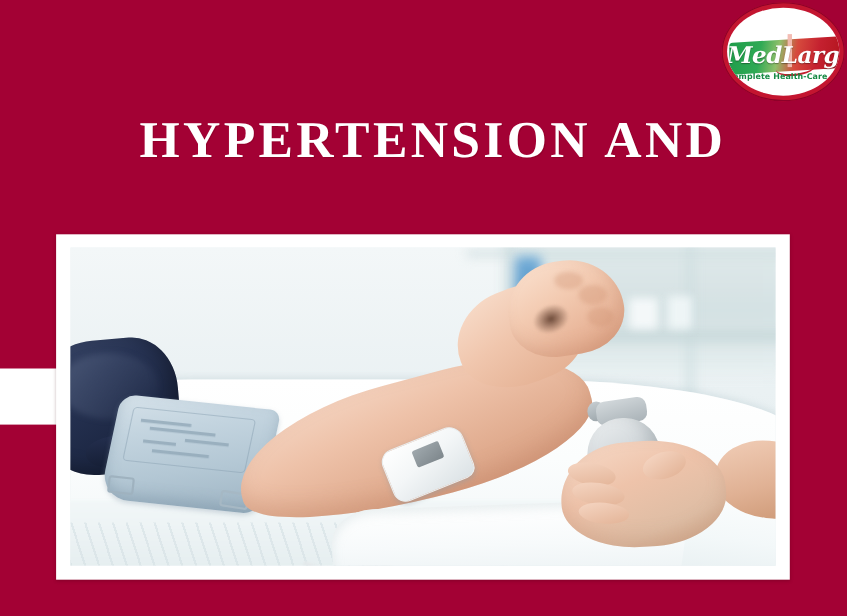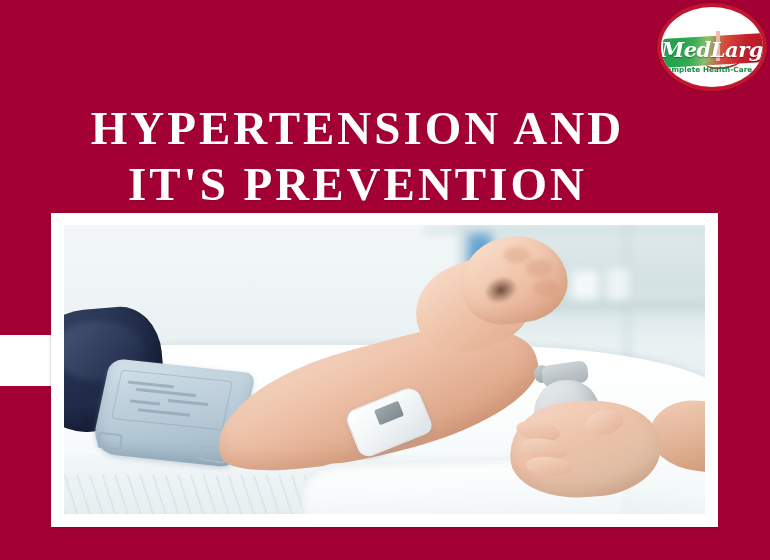--- a/index.html
+++ b/index.html
@@ -79,20 +79,21 @@
   .headline{
     position:absolute;left:0;top:100px;width:715px;
     text-align:center;
     color:#ffffff;
     font-family:"Liberation Serif","DejaVu Serif",serif;
     font-weight:bold;
     font-size:47px;
     line-height:56px;
     letter-spacing:1.5px;
     text-shadow:1px 1px 0 rgba(120,0,28,.35);
+    padding-left:36px;
   }
   .headline .ln{display:block;white-space:nowrap;}
   .headline .ln1{letter-spacing:3px;}
   .headline .ln2{letter-spacing:3px;}
 
   
   .photo-frame{
     position:absolute;left:51px;top:213px;width:667px;height:314px;
     background:#ffffff;
     box-shadow:0 1px 3px rgba(60,0,15,.28);
@@ -349,21 +350,20 @@
       <div class="logo-cross-v"></div>
       <div class="logo-cross-h"></div>
       <div class="logo-swoosh"></div>
       <div class="logo-word">MedLarge</div>
       <div class="logo-tag">Complete Health-Care Guideline</div>
     </div>
   </div>
 
   <div class="headline">
     <span class="ln ln1">HYPERTENSION  AND</span>
-    <span class="ln ln2">IT'S  PREVENTION</span>
   </div>
 
   <div class="photo-frame">
     <div class="photo">
       <div class="scene">
 
         <div class="bg-wall"></div>
         <div class="bg-shelfbox"></div>
         <div class="bg-vert1"></div>
         <div class="bg-vert2"></div>

